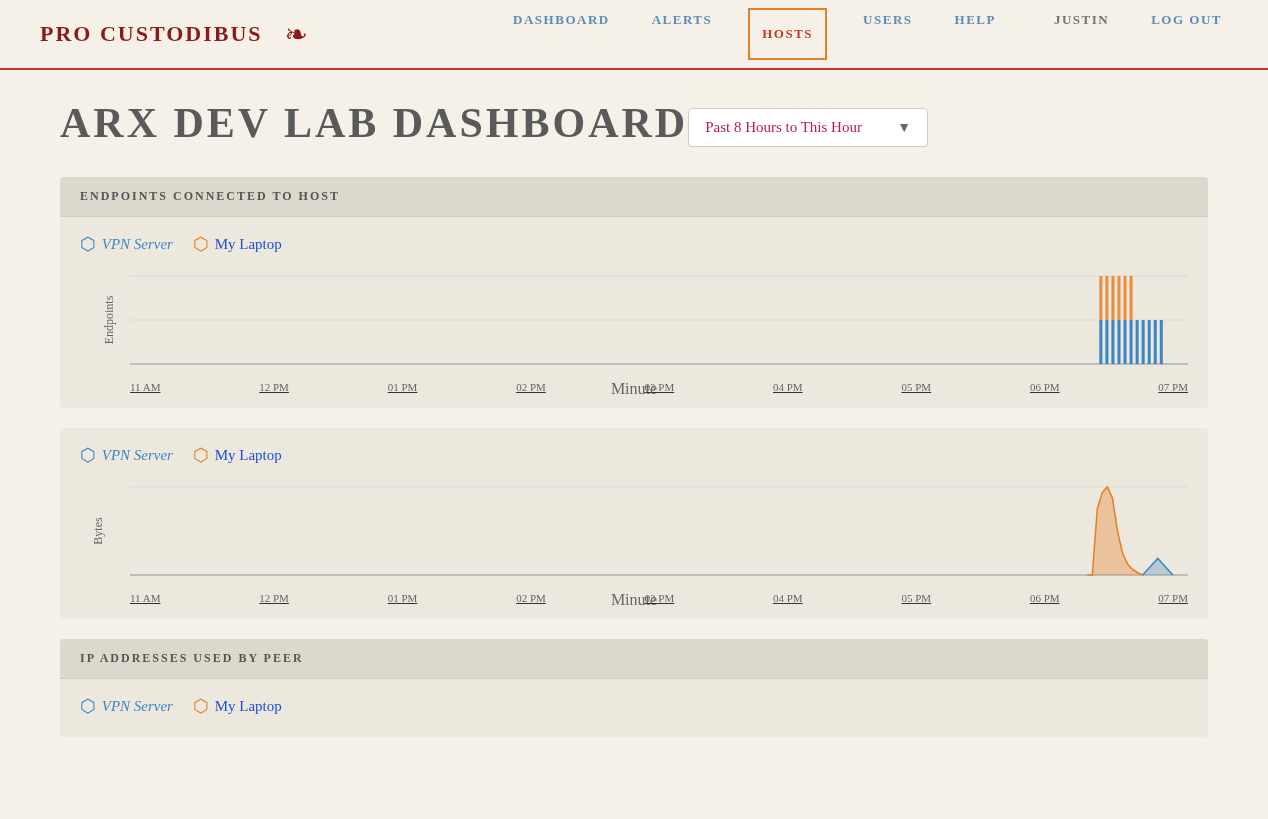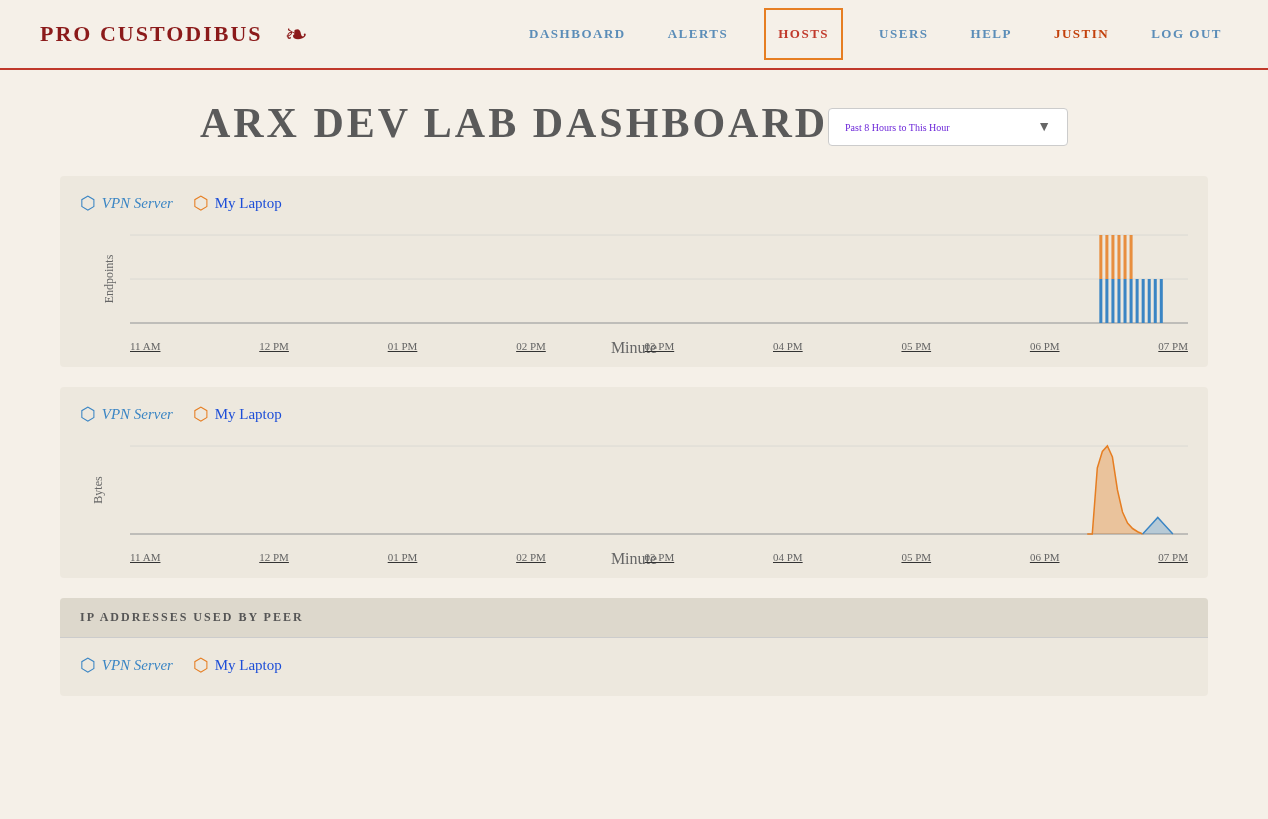--- a/index.html
+++ b/index.html
@@ -26,50 +26,49 @@
       color: #8b1a1a;
       letter-spacing: 2px;
       text-transform: uppercase;
     }
     .logo-icon {
       color: #8b1a1a;
       font-size: 28px;
     }
     .nav {
       display: flex;
-      align-items: center;
       gap: 30px;
     }
     .nav-item {
       font-size: 13px;
       font-weight: bold;
       letter-spacing: 1.5px;
       text-transform: uppercase;
       color: #5b8db8;
       cursor: pointer;
       text-decoration: none;
       padding: 4px 6px;
     }
     .nav-item.active {
       color: #c0392b;
       border: 2px solid #e67e22;
       padding: 16px 12px;
     }
-    .nav-item.user-link { color: #c2410c; }
+    .nav-item.user-link { color: #737373; margin-left: 16px; }
 
     
     .main {
       padding: 30px 60px;
     }
 
     
     .page-title-row {
       display: flex;
       align-items: flex-start;
-      justify-content: center;
+      justify-content: flex-start;
       margin-bottom: 30px;
     }
     .page-title {
       font-size: 42px;
       font-weight: bold;
       color: #5a5a5a;
       letter-spacing: 3px;
       text-transform: uppercase;
       line-height: 1.1;
     }
@@ -79,22 +78,22 @@
       background: white;
       border: 1px solid #ccc;
       border-radius: 4px;
       padding: 10px 16px;
       cursor: pointer;
       min-width: 240px;
       justify-content: space-between;
       margin-top: 8px;
     }
     .time-selector-text {
-      font-size: 10px;
-      color: #6d28d9;
+      font-size: 15px;
+      color: #be185d;
     }
     .chevron-down {
       color: #666;
       font-size: 14px;
       margin-left: 10px;
     }
 
     
     .chart-section {
       background: #ede8de;
@@ -196,20 +195,21 @@
 
   <div class="page-title-row">
     <h1 class="page-title">ARX DEV LAB DASHBOARD</h1>
     <div class="time-selector">
       <span class="time-selector-text">Past 8 Hours to This Hour</span>
       <span class="chevron-down">▼</span>
     </div>
   </div>
 
   <div class="chart-section">
+    <div class="chart-section-header">ENDPOINTS CONNECTED TO HOST</div>
     <div class="chart-body">
       <div class="legend">
         <div class="legend-item">
           <span class="legend-icon-blue">⬡</span>
           <span class="legend-label-blue">VPN Server</span>
         </div>
         <div class="legend-item">
           <span class="legend-icon-orange">⬡</span>
           <span class="legend-label-orange">My Laptop</span>
         </div>

